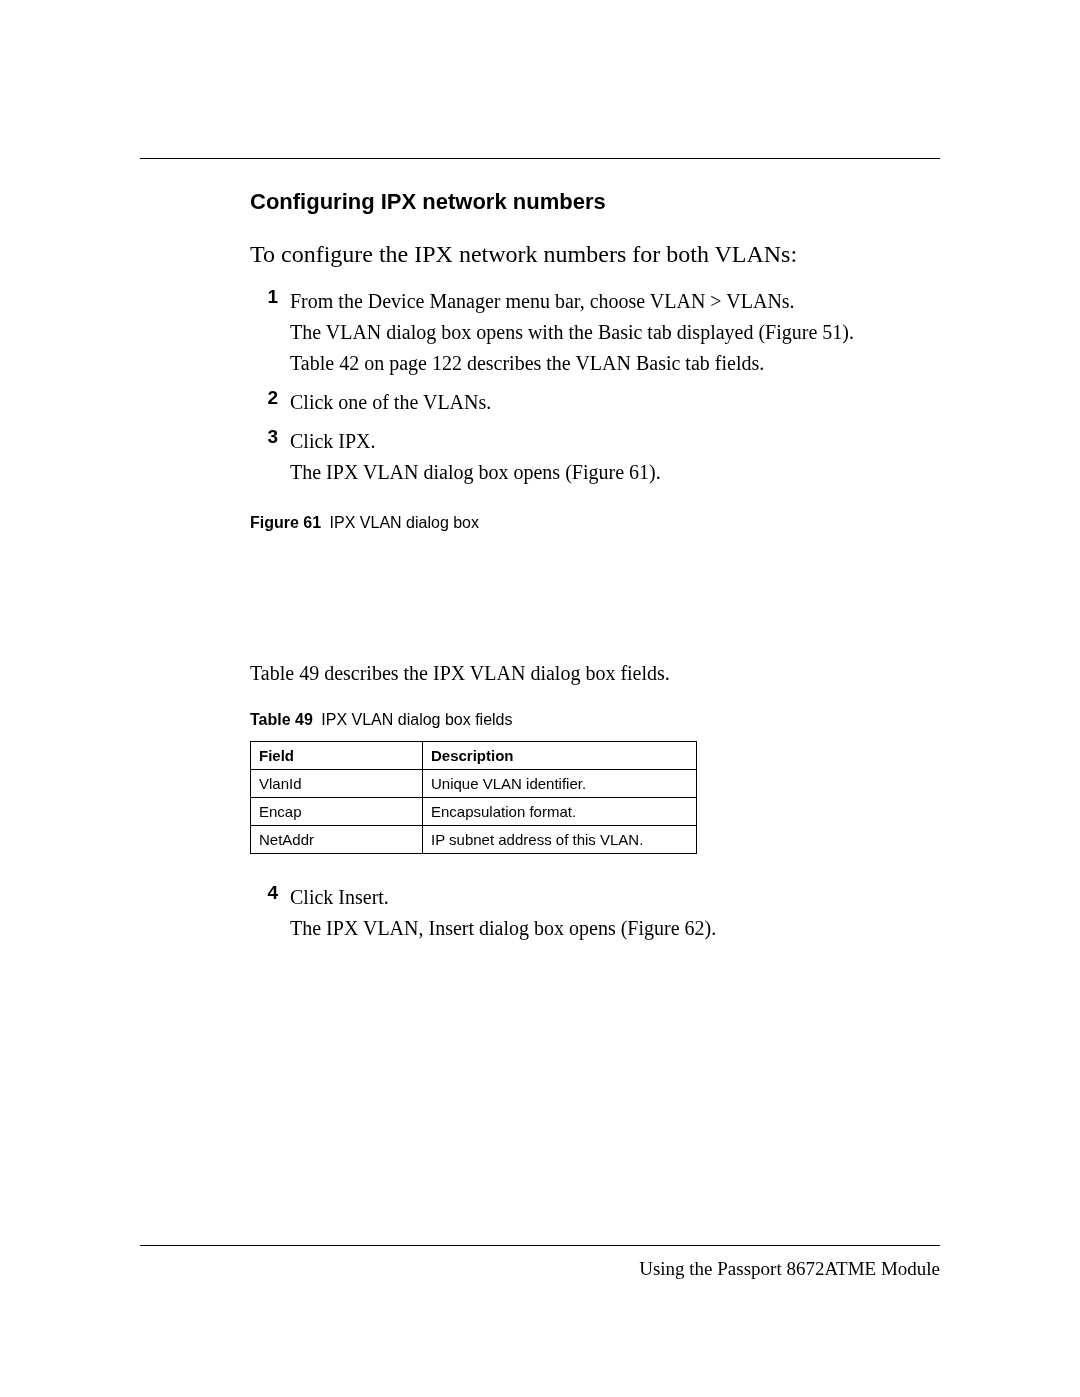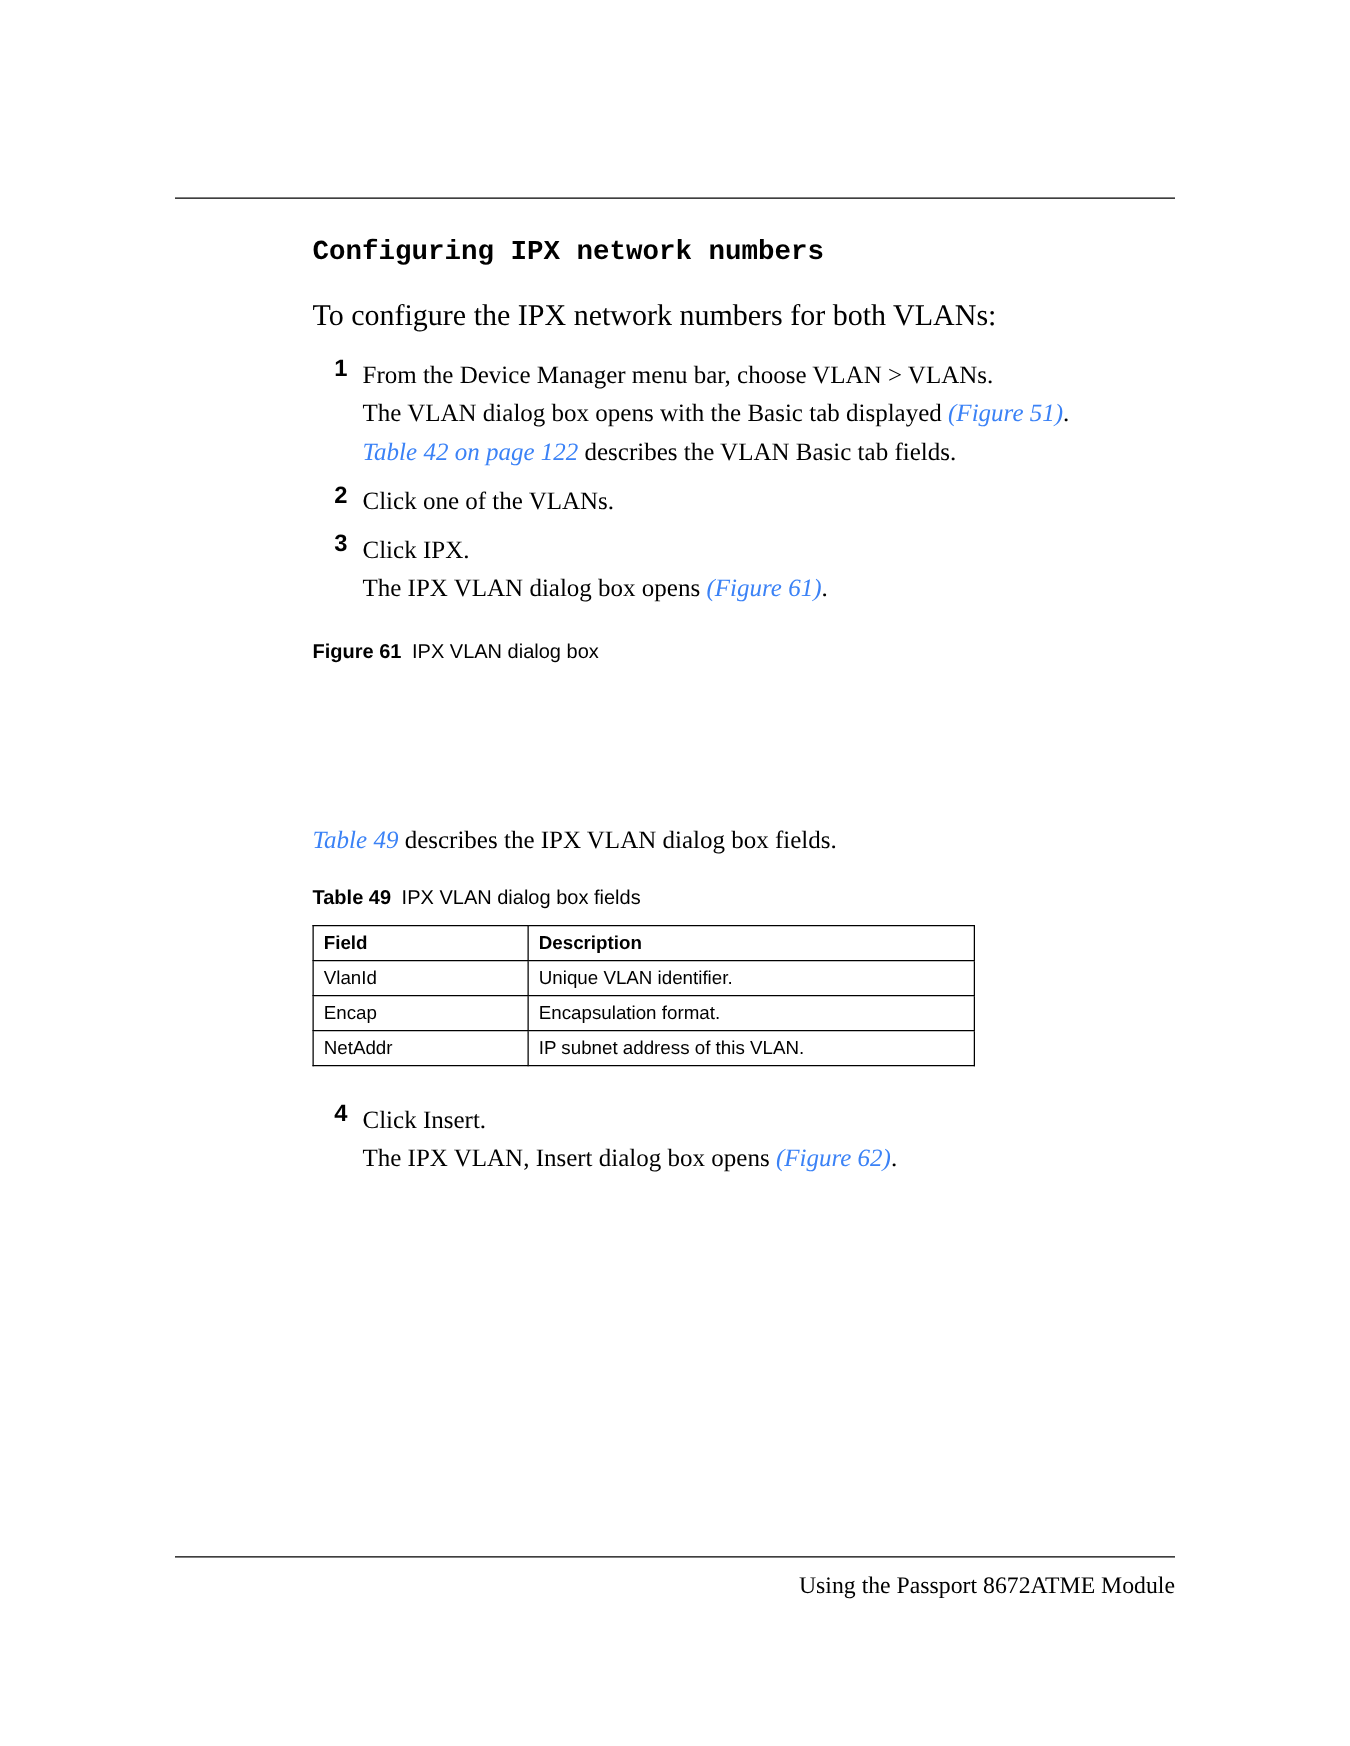--- a/index.html
+++ b/index.html
@@ -30,21 +30,21 @@
     border: none;
     border-top: 1.2px solid #000;
     margin: 0 0 30px 0;
   }
   hr.rule-bottom {
     border: none;
     border-top: 1.2px solid #000;
     margin: 0;
   }
   .section-title {
-    font-family: Liberation Mono, monospace;
+    font-family: Liberation Sans, sans-serif;
     font-weight: bold;
     font-size: 22px;
     margin: 0 0 26px 110px;
   }
   .intro {
     font-size: 24px;
     margin: 0 0 18px 110px;
   }
   ol.steps {
     list-style: none;
@@ -62,43 +62,42 @@
     font-size: 19px;
     min-width: 28px;
     text-align: right;
     margin-right: 12px;
   }
   ol.steps .step-body {
     font-size: 20px;
     line-height: 1.55;
   }
   .link {
-    color: #3b82f6;
-    font-style: italic;
+    color: #000000;
   }
   .fig-caption, .table-caption {
     font-family: Arial, Helvetica, sans-serif;
     font-size: 16px;
     margin: 26px 0 0 110px;
   }
   .fig-caption .lbl, .table-caption .lbl {
     font-weight: bold;
     margin-right: 4px;
   }
   .fig-gap {
     height: 130px;
   }
   .after-fig {
     font-size: 20px;
     margin: 0 0 12px 110px;
   }
   table.fields {
     border-collapse: collapse;
     margin: 12px 0 0 110px;
-    width: 530px;
+    width: 447px;
     font-family: Arial, Helvetica, sans-serif;
     font-size: 15px;
   }
   table.fields th, table.fields td {
     border: 1px solid #000;
     padding: 5px 8px;
     text-align: left;
     vertical-align: top;
   }
   table.fields th {

